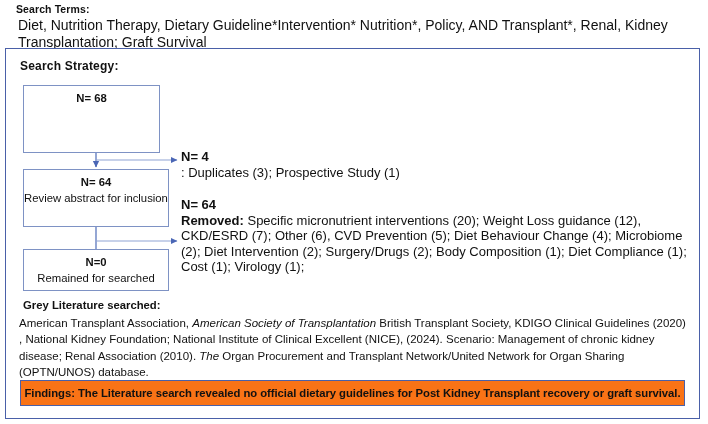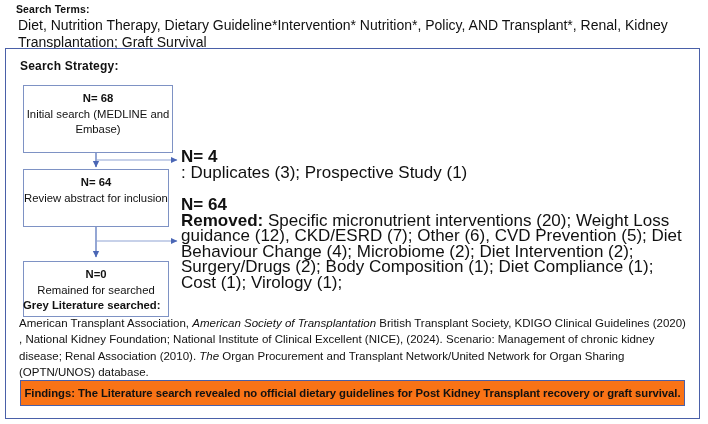--- a/index.html
+++ b/index.html
@@ -68,38 +68,38 @@
     padding-top: 5px;
   }
   .flow-box .fb-n {
     font-weight: bold;
     display: block;
   }
   .flow-box .fb-label {
     display: block;
   }
 
-  #box-initial  { left: 17px;  top: 36px;  width: 150px; height: 68px; }
+  #box-initial  { left: 17px;  top: 36px;  width: 137px; height: 68px; }
   #box-review   { left: 17px;  top: 120px; width: 146px; height: 58px; }
-  #box-remained { left: 17px;  top: 212px; width: 146px; height: 56px; }
+  #box-remained { left: 17px;  top: 200px; width: 146px; height: 42px; }
 
   
   #connectors {
     position: absolute;
     left: 0;
     top: 0;
     width: 695px;
     height: 371px;
     pointer-events: none;
   }
 
   
   .note-block {
     position: absolute;
-    font-size: 17px;
+    font-size: 13px;
     line-height: 15.6px;
   }
   .note-block .note-n {
     font-weight: bold;
     display: block;
   }
   #note-dupes { left: 175px; top: 100px; width: 330px; }
   #note-removed { left: 175px; top: 148px; width: 510px; }
   .note-block b { font-weight: bold; }
 
@@ -169,21 +169,20 @@
 
     <line x1="90" y1="104" x2="90" y2="118" stroke="#5b77bd" stroke-width="1.3" marker-end="url(#arrowD)"></line>
     <line x1="90" y1="111" x2="171" y2="111" stroke="#8fa4d4" stroke-width="1.2" marker-end="url(#arrowR)"></line>
 
     <line x1="90" y1="178" x2="90" y2="208" stroke="#5b77bd" stroke-width="1.3" marker-end="url(#arrowD)"></line>
     <line x1="90" y1="192" x2="171" y2="192" stroke="#8fa4d4" stroke-width="1.2" marker-end="url(#arrowR)"></line>
   </svg>
 
   <div class="flow-box" id="box-initial">
     <span class="fb-n">N= 68</span>
-    <span class="fb-label">Initial search (MEDLINE and Embase)</span>
   </div>
 
   <div class="flow-box" id="box-review">
     <span class="fb-n">N= 64</span>
     <span class="fb-label">Review abstract for inclusion</span>
   </div>
 
   <div class="flow-box" id="box-remained">
     <span class="fb-n">N=0</span>
     <span class="fb-label">Remained for searched</span>

